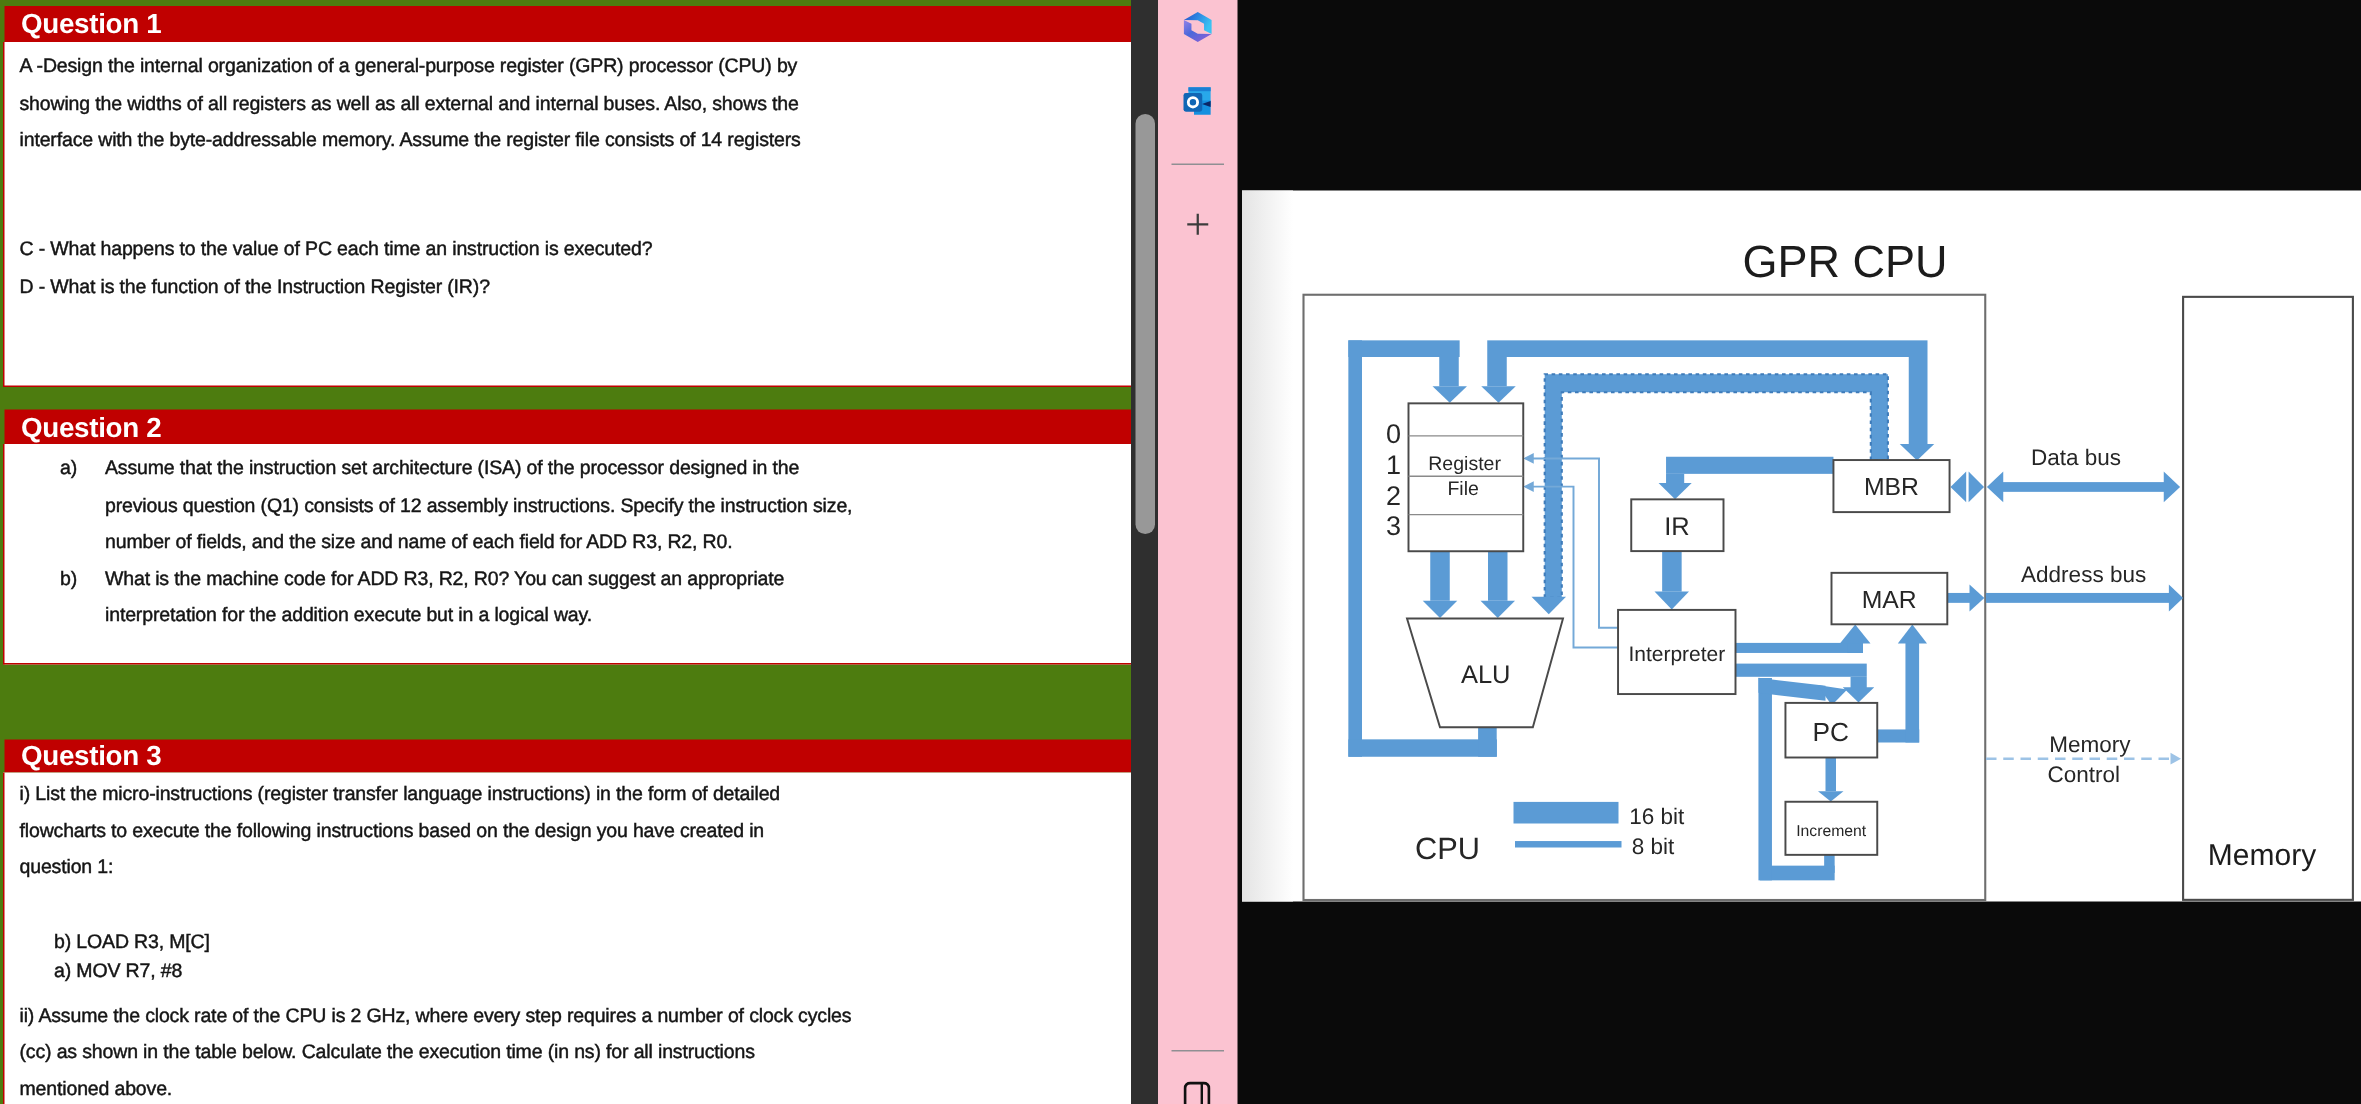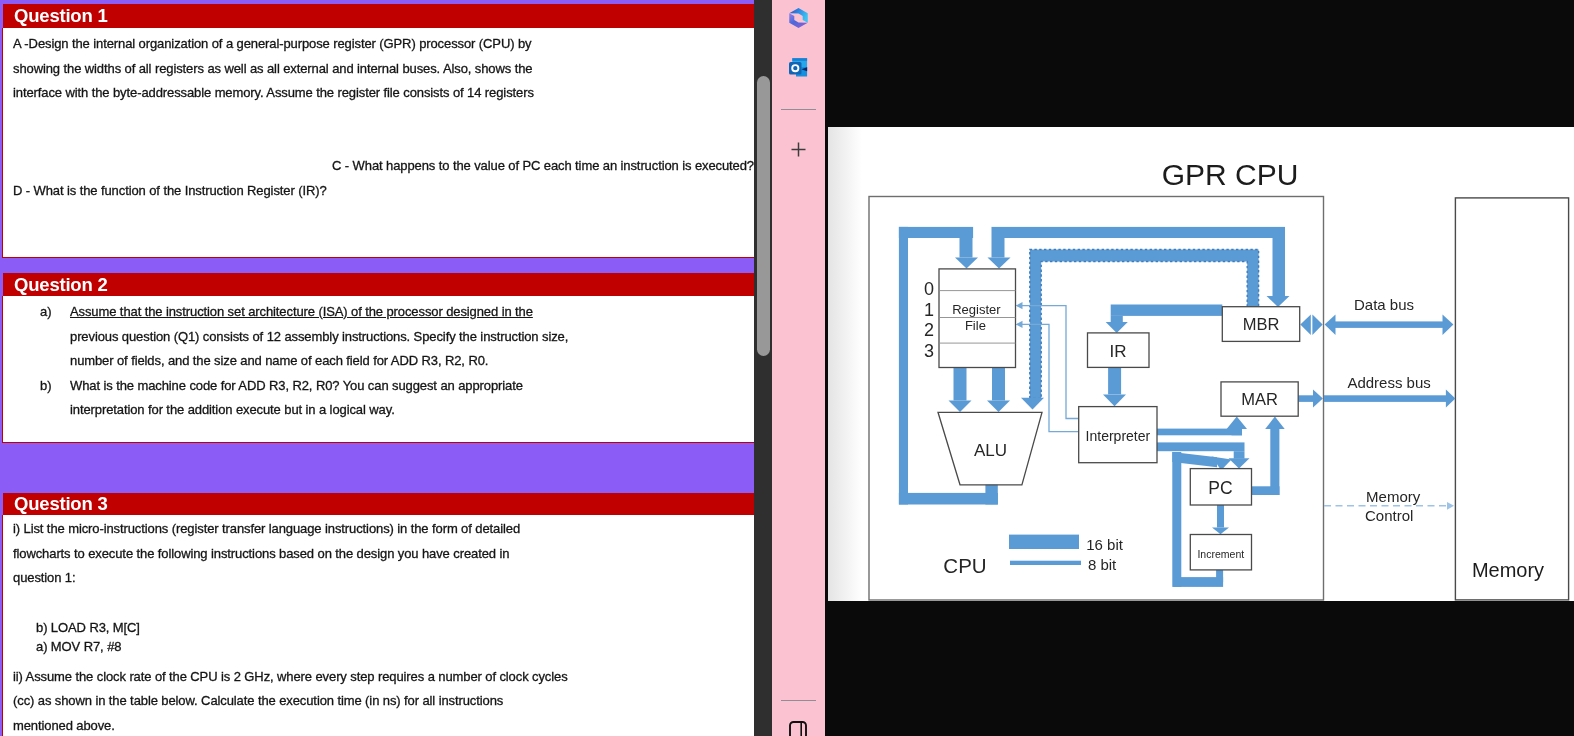--- a/index.html
+++ b/index.html
@@ -1,44 +1,44 @@
 <!DOCTYPE html>
 <html><head>
 <meta charset="utf-8">
 <style>
   html,body{margin:0;padding:0;background:#0a0a0a;width:1574px;height:736px;overflow:hidden;}
   body{font-family:"Liberation Sans", sans-serif;position:relative;}
   .abs{position:absolute;}
-  #doc{left:0;top:0;width:754px;height:736px;background:#8b5cf6;overflow:hidden;}
+  #doc{left:0;top:0;width:754px;height:736px;background:#4d7c0f;overflow:hidden;}
   .qbar{position:absolute;left:3px;right:0;height:24px;background:#c00000;color:#ffffff;
         font-weight:bold;font-size:18.5px;line-height:24px;padding-left:11px;box-sizing:border-box;letter-spacing:-0.2px;}
   .qbody{position:absolute;left:2px;right:-2px;border:1.2px solid #c00000;border-top:none;box-sizing:border-box;background:#fff;}
   .ln{position:absolute;left:0;right:0;height:25px;line-height:25px;font-size:13px;color:#151515;white-space:nowrap;letter-spacing:-0.1px;-webkit-text-stroke:0.3px #151515;}
 </style>
 </head>
 <body>
 
 <div class="abs" id="doc">
 
   <div class="qbar" style="top:4px;">Question 1</div>
 
   <div class="qbody" style="top:28px;height:230px;"></div>
 
   <div class="ln" style="top:31px;left:13px;">A -Design the internal organization of a general-purpose register (GPR) processor (CPU) by</div>
   <div class="ln" style="top:55.5px;left:13px;">showing the widths of all registers as well as all external and internal buses. Also, shows the</div>
   <div class="ln" style="top:80px;left:13px;">interface with the byte-addressable memory. Assume the register file consists of 14 registers</div>
-  <div class="ln" style="top:153px;left:13px;text-align:right;">C - What happens to the value of PC each time an instruction is executed?</div>
+  <div class="ln" style="top:153px;left:13px;">C - What happens to the value of PC each time an instruction is executed?</div>
   <div class="ln" style="top:177.5px;left:13px;">D - What is the function of the Instruction Register (IR)?</div>
 
   <div class="qbar" style="top:272.5px;">Question 2</div>
 
   <div class="qbody" style="top:296px;height:147px;"></div>
 
   <div class="ln" style="top:299px;left:40px;">a)</div>
-  <div class="ln" style="top:299px;left:70px;text-decoration:underline;">Assume that the instruction set architecture (ISA) of the processor designed in the</div>
+  <div class="ln" style="top:299px;left:70px;">Assume that the instruction set architecture (ISA) of the processor designed in the</div>
   <div class="ln" style="top:323.5px;left:70px;">previous question (Q1) consists of 12 assembly instructions. Specify the instruction size,</div>
   <div class="ln" style="top:348px;left:70px;">number of fields, and the size and name of each field for ADD R3, R2, R0.</div>
   <div class="ln" style="top:372.5px;left:40px;">b)</div>
   <div class="ln" style="top:372.5px;left:70px;">What is the machine code for ADD R3, R2, R0? You can suggest an appropriate</div>
   <div class="ln" style="top:397px;left:70px;">interpretation for the addition execute but in a logical way.</div>
 
   <div class="qbar" style="top:493px;height:22px;line-height:22px;">Question 3</div>
 
   <div class="qbody" style="top:515px;height:222px;"></div>
 

